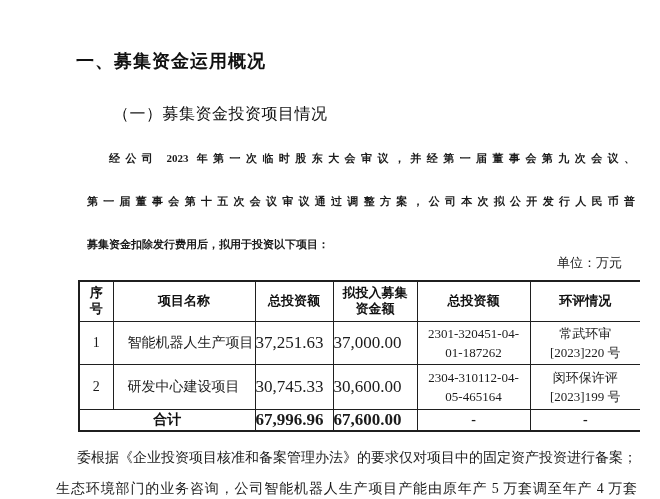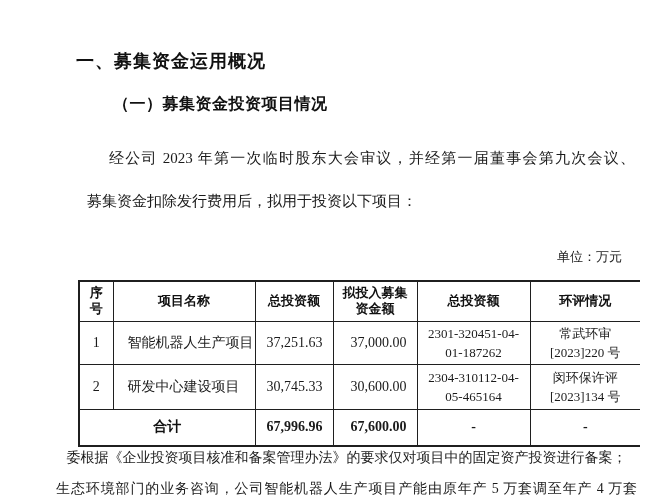--- a/index.html
+++ b/index.html
@@ -13,85 +13,86 @@
     color: #1b1b1b;
     font-family: "Liberation Serif", "DejaVu Serif", serif;
   }
   .h1 {
     position: absolute; left: 36px; top: 9px;
     font-family: "Liberation Sans", "DejaVu Sans", sans-serif;
     font-weight: 700; font-size: 18px; color: #111;
     letter-spacing: 1px; white-space: nowrap;
   }
   .h2 {
-    position: absolute; left: 73px; top: 54px;
+    position: absolute; left: 73px; top: 64px;
     font-family: "Liberation Sans", "DejaVu Sans", sans-serif;
-    font-weight: 700; font-size: 16px; color: #111;
+    font-weight: 400; font-size: 16px; color: #111;
     letter-spacing: 0.5px; white-space: nowrap;
   }
   .para { position: absolute; left: 37px; top: 92px; width: 568px; }
-  .pline { font-size: 15px; line-height: 33px; text-align: left; }
+  .pline { font-size: 11px; line-height: 33px; text-align: left; font-weight: bold; }
   .pjust { text-align: justify; text-align-last: justify; }
   .pl-first { text-indent: 22px; }
   .unit {
-    position: absolute; left: 37px; top: 208px; width: 545px;
+    position: absolute; left: 37px; top: 214px; width: 545px;
     text-align: right; font-size: 13px;
   }
   table.tbl {
     position: absolute; left: 38px; top: 240px;
     width: 562px; table-layout: fixed;
     border-collapse: collapse;
     border: 2px solid #1f1f1f;
   }
   .tbl th, .tbl td {
     border: 1px solid #1f1f1f;
     vertical-align: middle;
     overflow: hidden;
   }
   .tbl tr.hrow { height: 40px; }
   .tbl tr.drow1 { height: 43px; }
   .tbl tr.drow2 { height: 45px; }
-  .tbl tr.trow { height: 37px; }
+  .tbl tr.trow { height: 22px; }
   .tbl th {
     font-family: "Liberation Sans", "DejaVu Sans", sans-serif;
     font-weight: 700; font-size: 13px; line-height: 16px;
     text-align: center; color: #111;
   }
   .c { text-align: center; }
   .pre { white-space: pre-line; }
   .cell-name { text-align: left; padding-left: 14px; font-size: 14px; }
-  .cell-num { text-align: right; padding-right: 10px; font-size: 14px; }
+  .cell-num { padding-right: 10px; font-size: 17px; }
   .cell-no { font-size: 14px; }
   .cell-sm { font-size: 13px; line-height: 19px; }
   .trow .lbl {
     font-family: "Liberation Sans", "DejaVu Sans", sans-serif;
     font-weight: 700; font-size: 14px; color: #111;
   }
   .trow .cell-num { font-weight: 700; }
   .trow .dash { font-weight: 700; font-size: 14px; }
   .notes {
     position: absolute; left: 6px; top: 397px; width: 601px;
     font-size: 14px; line-height: 21px;
   }
-  .nline { text-align: center; }
+  .nline { text-align: right; }
   .njust { text-align: justify; text-align-last: justify; }
   .n-first { text-indent: 26px; }
   .n-last { text-indent: 12px; }
 </style>
 </head>
 <body>
 
 <div class="page">
 
   <div class="h1">一、募集资金运用概况</div>
 
   <div class="h2">（一）募集资金投资项目情况</div>
 
   <div class="para">
     <div class="pline pjust pl-first">经公司 2023 年第一次临时股东大会审议，并经第一届董事会第九次会议、</div>
+    <div class="pline pjust">第一届董事会第十五次会议审议通过调整方案，公司本次拟公开发行人民币普</div>
     <div class="pline">募集资金扣除发行费用后，拟用于投资以下项目：</div>
   </div>
 
   <div class="unit">单位：万元</div>
 
   <table class="tbl">
     <colgroup>
       <col style="width:34px">
       <col style="width:142px">
       <col style="width:78px">
@@ -121,21 +122,21 @@
 [2023]220 号</td>
       </tr>
       <tr class="drow2">
         <td class="c cell-no">2</td>
         <td class="cell-name">研发中心建设项目</td>
         <td class="cell-num">30,745.33</td>
         <td class="cell-num">30,600.00</td>
         <td class="c pre cell-sm">2304-310112-04-
 05-465164</td>
         <td class="c pre cell-sm">闵环保许评
-[2023]134 号</td>
+[2023]199 号</td>
       </tr>
       <tr class="trow">
         <td class="c lbl" colspan="2">合计</td>
         <td class="cell-num">67,996.96</td>
         <td class="cell-num">67,600.00</td>
         <td class="c dash">-</td>
         <td class="c dash">-</td>
       </tr>
     </tbody>
   </table>

